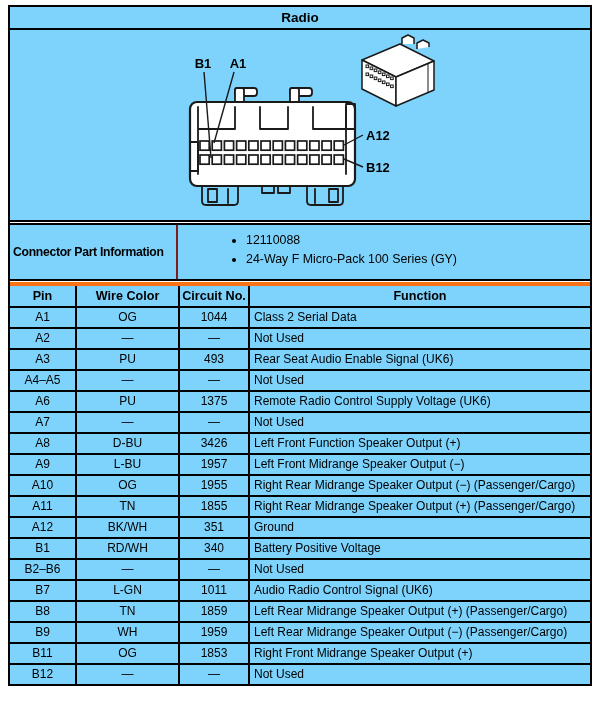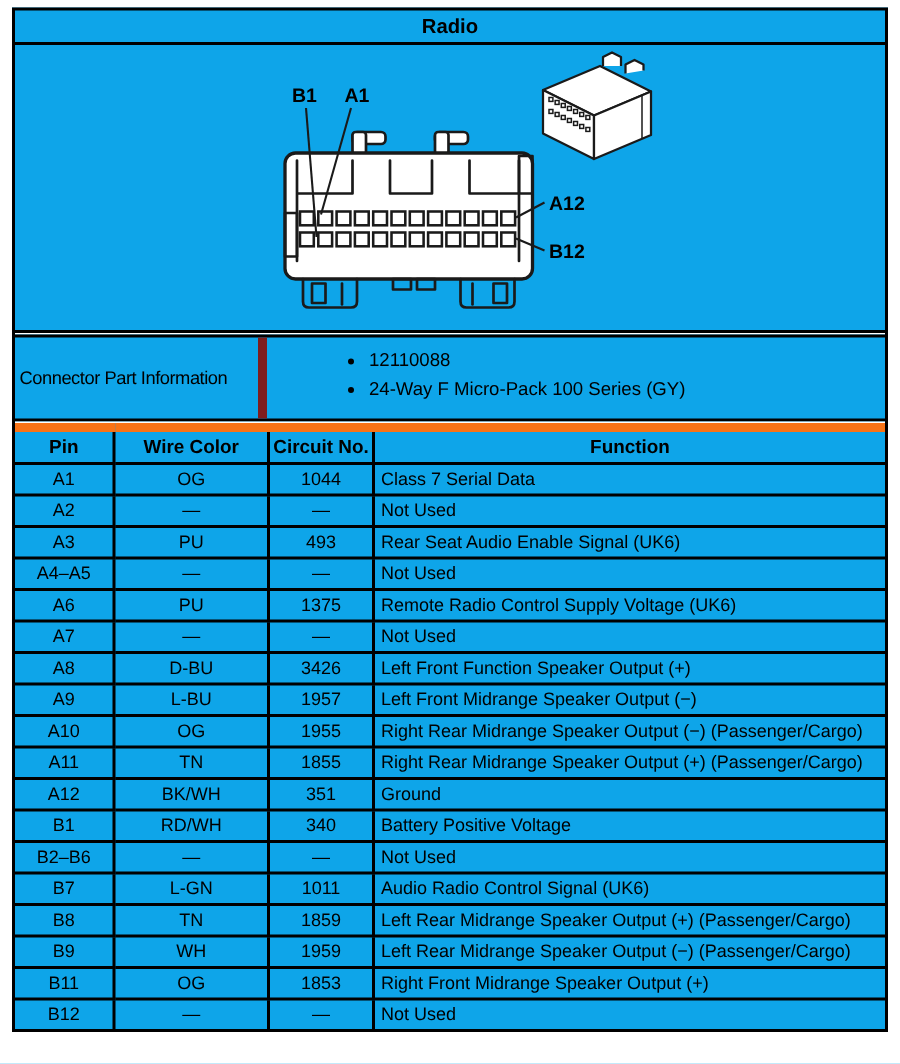--- a/index.html
+++ b/index.html
@@ -7,42 +7,42 @@
     width:600px;height:709px;
     font-family:"Liberation Sans","DejaVu Sans",sans-serif;
     color:#000;
     -webkit-font-smoothing:antialiased;
   }
   .sheet{
     box-sizing:border-box;
     width:584px;
     margin:5px 8px 0 8px;
     border:2px solid #000;
-    background:#0ea5e9;
+    background:#7dd3fc;
   }
   .title-row{
     height:21px;line-height:21px;
     text-align:center;font-weight:bold;font-size:13.5px;
     border-bottom:2px solid #000;
   }
   .diagram-cell{
     height:190px;
     border-bottom:2px solid #000;
     position:relative;overflow:hidden;
   }
   .sep{height:1px;background:#fff;}
   .part-info{
     box-sizing:border-box;
     border-top:2px solid #000;border-bottom:2px solid #000;
     display:flex;align-items:stretch;height:58px;
   }
   .pi-label{
     flex:0 0 168px;width:168px;box-sizing:border-box;
-    border-right:6px solid #7f1d1d;
-    font-weight:normal;font-size:12.2px;letter-spacing:-0.3px;white-space:nowrap;
+    border-right:2px solid #7f1d1d;
+    font-weight:bold;font-size:12.2px;letter-spacing:-0.3px;white-space:nowrap;
     display:flex;align-items:center;padding:0 1px 0 3px;
   }
   .pi-content{flex:1;}
   .pi-content ul{
     margin:8px 0 0 0;padding:0 0 0 52px;
     font-size:12.4px;list-style:disc outside;
   }
   .pi-content li{margin:0 0 4px 16px;line-height:15px;}
   table.pin-table{
     border-collapse:collapse;width:100%;table-layout:fixed;
@@ -51,21 +51,21 @@
     border:2px solid #000;
     text-align:center;vertical-align:middle;
     white-space:nowrap;overflow:hidden;
     padding:1px 2px;height:17px;line-height:17px;
   }
   .pin-table th{font-weight:bold;font-size:12.6px;height:18px;}
   .pin-table td{font-size:12px;}
   .pin-table td.fn{text-align:left;padding-left:4px;padding-right:1px;}
   .pin-table th:first-child,.pin-table td:first-child{border-left:none;}
   .pin-table th:last-child,.pin-table td:last-child{border-right:none;}
-  .pin-table thead th{border-top:6px solid #f97316;}
+  .pin-table thead th{border-top:4px solid #f97316;}
   .pin-table tbody tr:last-child td{border-bottom:none;}
 
   
   svg{display:block;}
   .ln{stroke:#1a1a1a;fill:none;stroke-width:1.8;stroke-linejoin:round;stroke-linecap:round;}
   .body-outline{stroke-width:2.2;}
   .fillw{fill:#fff;}
   .leader{stroke:#1a1a1a;stroke-width:1.4;fill:none;}
   .dlabel{fill:#000;font-weight:bold;font-size:13px;font-family:"Liberation Sans","DejaVu Sans",sans-serif;}
   .iso{stroke:#1a1a1a;stroke-width:1.5;fill:#fff;stroke-linejoin:round;}
@@ -197,21 +197,21 @@
         <th>Wire Color</th>
         <th>Circuit No.</th>
         <th>Function</th>
       </tr>
     </thead>
     <tbody>
         <tr>
           <td>A1</td>
           <td>OG</td>
           <td>1044</td>
-          <td class="fn">Class 7 Serial Data</td>
+          <td class="fn">Class 2 Serial Data</td>
         </tr>
         <tr>
           <td>A2</td>
           <td>—</td>
           <td>—</td>
           <td class="fn">Not Used</td>
         </tr>
         <tr>
           <td>A3</td>
           <td>PU</td>

